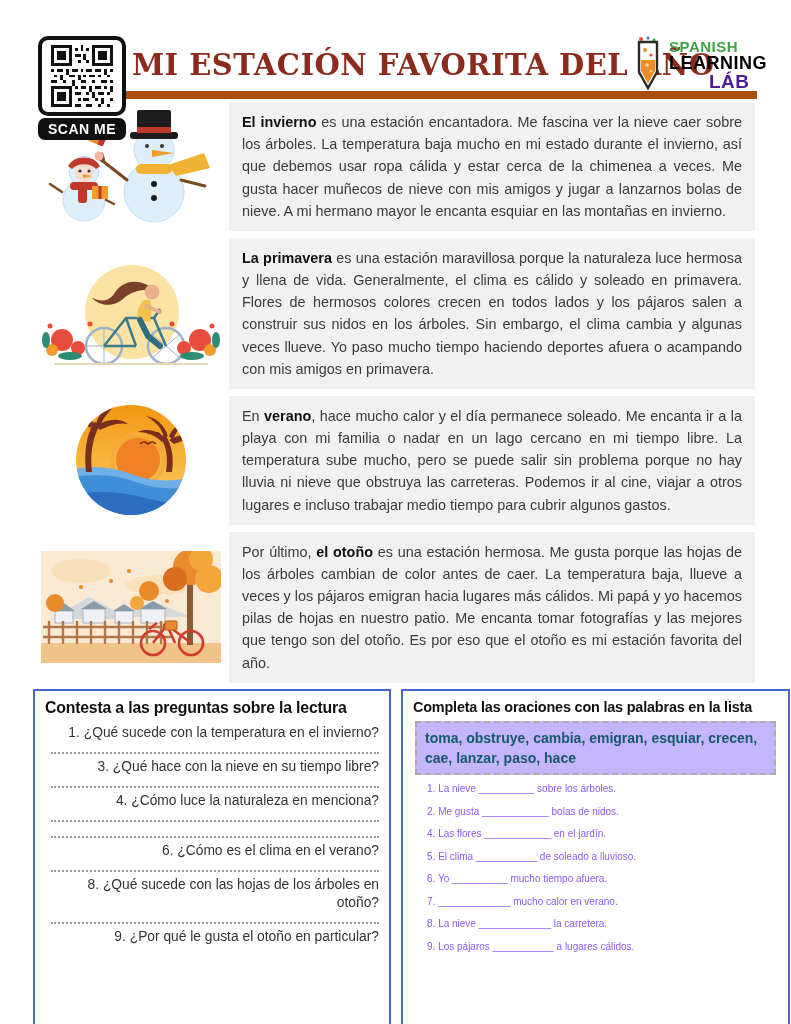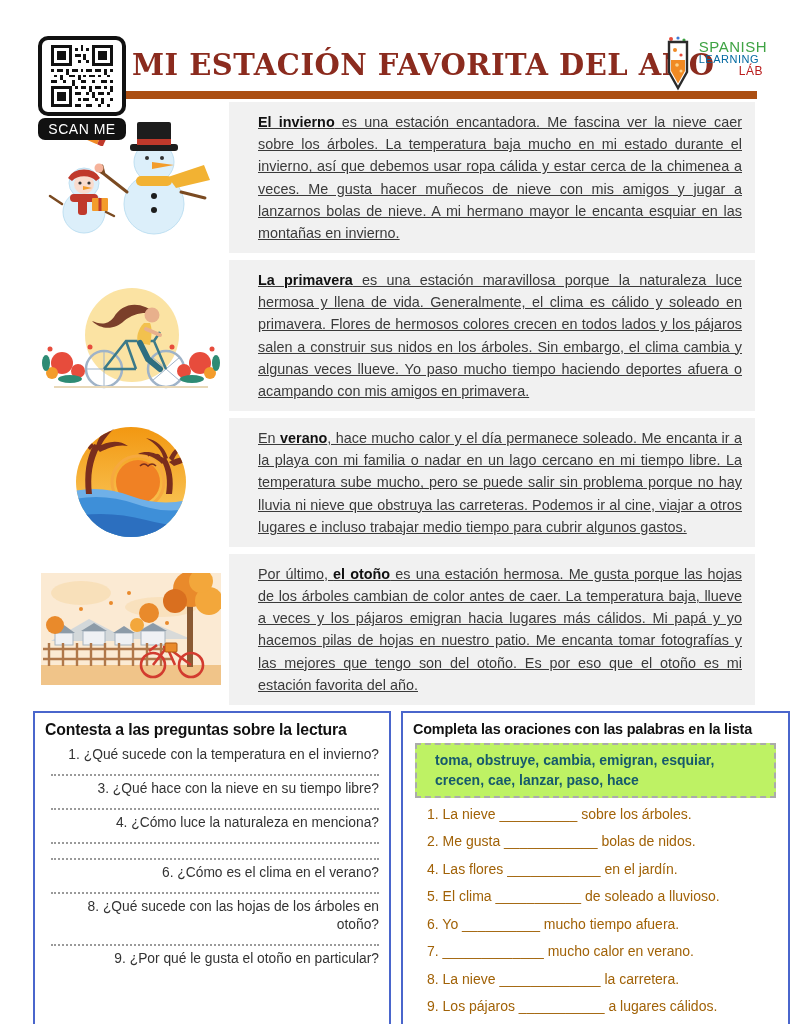--- a/index.html
+++ b/index.html
@@ -7,55 +7,55 @@
   body { font-family:"Liberation Sans", sans-serif; color:#2b2b2b; }
   .page { position:relative; width:791px; height:1024px; background:#fff; overflow:hidden; }
 
   
   .header { position:relative; height:100px; }
   .rule { position:absolute; left:60px; right:34px; top:91px; height:8px; background:#AB4E12; }
   .qr-badge { position:absolute; left:38px; top:36px; width:90px; z-index:3; }
   .qr-frame { width:88px; height:80px; background:#fff; border:4px solid #111; border-radius:10px; padding:5px 9px; }
   .qr-frame svg { width:100%; height:100%; }
   .scan-label { margin-top:2px; width:88px; background:#111; color:#fff; border-radius:7px;
-                font-weight:normal; font-size:14px; text-align:center; padding:3px 0; letter-spacing:.5px; }
+                font-weight:bold; font-size:14px; text-align:center; padding:3px 0; letter-spacing:.5px; }
   .pencil-deco { position:absolute; left:64px; top:124px; width:44px; height:22px; z-index:1; }
   .page-title { position:absolute; left:132px; top:48px; width:510px; text-align:center;
                 font-family:"DejaVu Serif", serif; font-weight:bold; font-size:29px;
                 color:#8B2B1E; letter-spacing:.5px; white-space:nowrap; }
   .logo { position:absolute; right:24px; top:36px; display:flex; align-items:flex-start; gap:4px; z-index:3; }
   .logo svg { width:34px; height:56px; }
-  .logo-text { line-height:1.0; font-weight:normal; letter-spacing:.5px; padding-top:3px; }
+  .logo-text { line-height:1.0; font-weight:bold; letter-spacing:.5px; padding-top:3px; }
   .logo-w1 { color:#3FA344; font-size:15px; }
-  .logo-w2 { color:#0369a1; font-size:11px; }
-  .logo-w3 { color:#b91c1c; font-size:12px;padding-left:40px; }
+  .logo-w2 { color:#000000; font-size:18px; }
+  .logo-w3 { color:#4c1d95; font-size:19px;padding-left:40px; }
 
   
   .reading { margin:2px 36px 0 38px; display:flex; flex-direction:column; gap:7px; }
   .para-row { display:flex; gap:5px; align-items:center; }
   .para-img { flex:0 0 186px; display:flex; justify-content:center; align-items:center; }
-  .para-text { flex:1; background:#F1F1F1; padding:9px 13px 9px 29px; font-size:14.4px;
-               line-height:1.54; text-align:justify; color:#3a3a3a;text-decoration:underline; }
+  .para-text { flex:1; background:#F1F1F1; padding:9px 13px 9px 13px; font-size:14.4px;
+               line-height:1.54; text-align:justify; color:#3a3a3a; }
   .para-text b { color:#111; }
 
   
   .bottom { margin:6px 28px 0 33px; display:flex; gap:10px; height:355px; }
   .box { border:2px solid #4A66CC; background:#fff; padding:7px 10px 6px 10px; }
   .box-left { flex:0 0 358px; }
   .box-right { flex:1; }
   .box h2 { font-size:17px; font-weight:bold; color:#111; letter-spacing:-0.2px;
             transform:scaleX(.93); transform-origin:0 50%; white-space:nowrap; margin-bottom:5px; }
   .box-right h2 { font-size:15.5px; }
   .q-item { margin-bottom:1px;text-align:right; }
   .q-text { font-size:13.8px; color:#333; }
   .q-num { color:#333; }
   .answer-line { height:13px; border-bottom:2px dotted #9a9a9a; margin:0 0 3px 6px; }
-  .word-bank { margin:2px 2px 8px 2px; background:#bef264; border:2px dashed #ABABAB;
-               padding:5px 18px; font-weight:bold; font-size:14px; color:#16596C; line-height:1.45; }
-  .s-item { margin:0 0 11.5px 14px; font-size:14px; color:#a16207; }
+  .word-bank { margin:2px 2px 8px 2px; background:#c4b5fd; border:2px dashed #ABABAB;
+               padding:5px 8px; font-weight:bold; font-size:14px; color:#16596C; line-height:1.45; }
+  .s-item { margin:0 0 11.5px 14px; font-size:10px; color:#8b5cf6; }
 </style>
 </head>
 <body>
 
 <div class="page">
 
   <div class="header">
     <div class="rule"></div>
 
     <div class="qr-badge">

